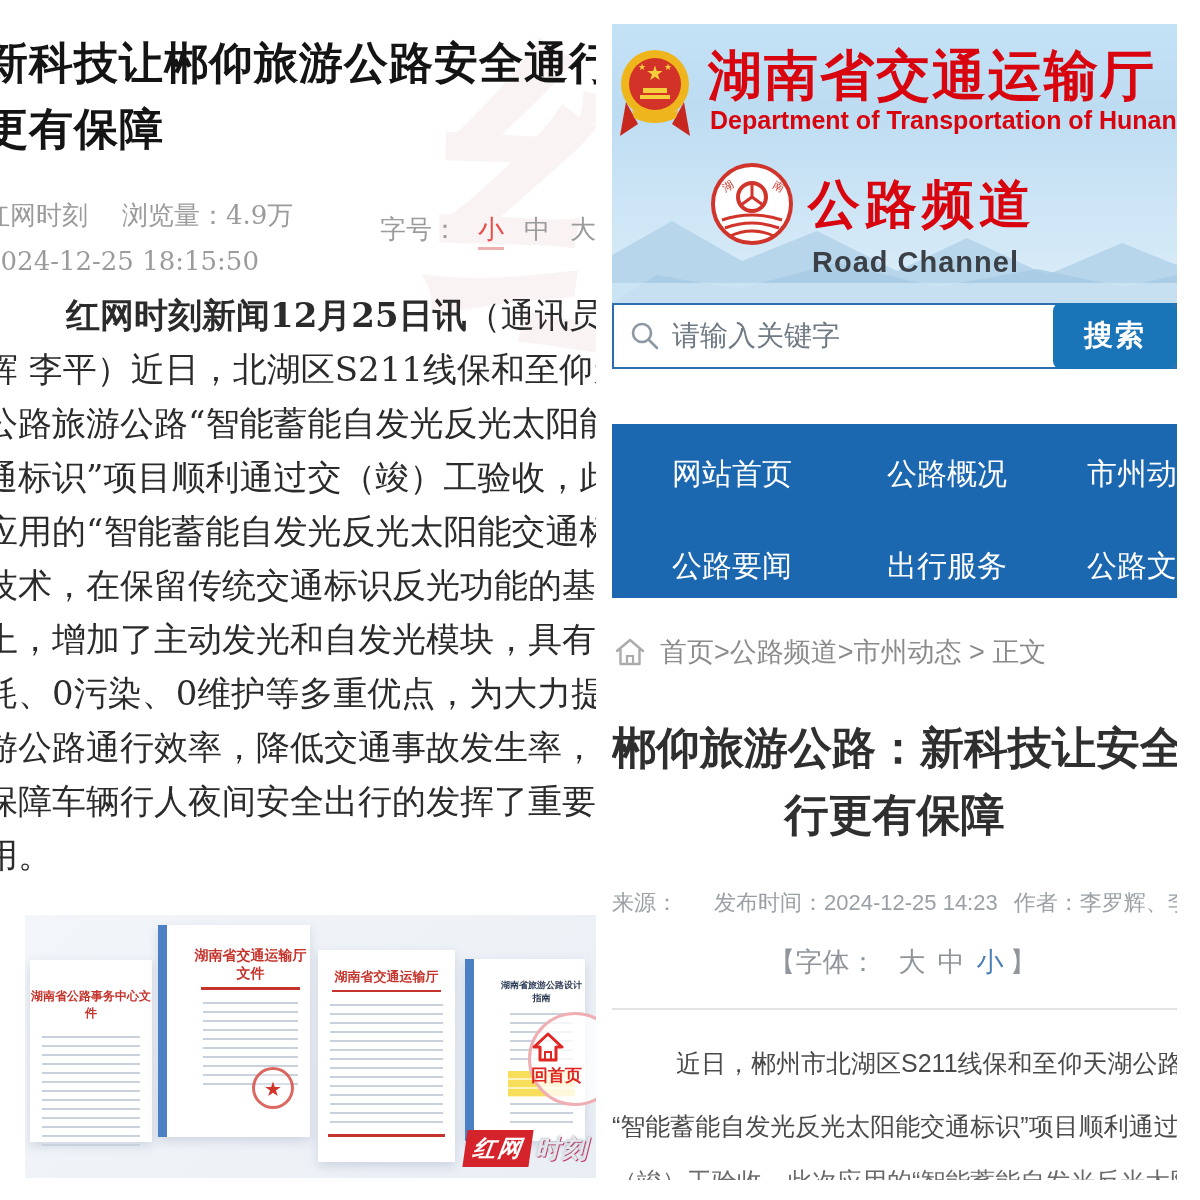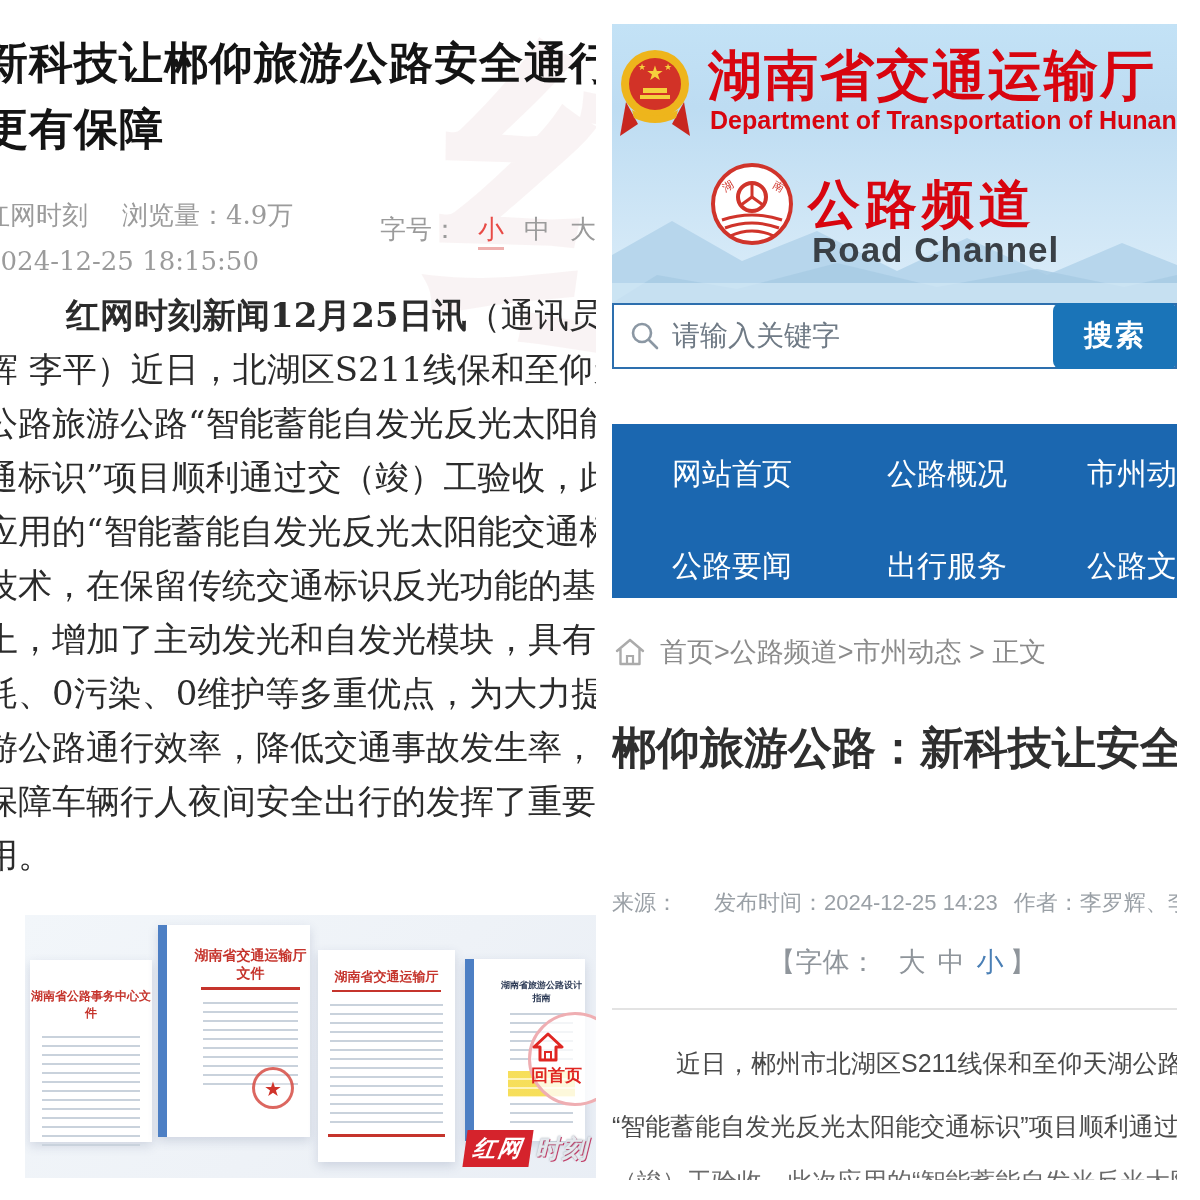--- a/index.html
+++ b/index.html
@@ -61,21 +61,21 @@
   .rp-inner { position:absolute; left:12px; top:0; width:565px; height:1180px; overflow:hidden; }
   .rp-header { position:absolute; left:0; top:24px; width:565px; height:279px; overflow:hidden;
     background:linear-gradient(180deg,#c3e2f6 0%, #bddcf2 30%, #cfe6f6 70%, #dcedf9 100%); }
   .rp-header svg.mtn { position:absolute; left:0; bottom:0; }
   .emblem { position:absolute; left:6px; top:8px; }
   .hd-cn { position:absolute; left:96px; top:16px; font-size:54px; font-weight:900; color:#d8050f;
     letter-spacing:2px; white-space:nowrap; }
   .hd-en { position:absolute; left:98px; top:82px; font-size:25px; font-weight:bold; color:#d8050f; white-space:nowrap; }
   .seal-logo { position:absolute; left:98px; top:138px; }
   .ch-cn { position:absolute; left:196px; top:146px; font-size:52px; font-weight:900; color:#d8050f; letter-spacing:5px; white-space:nowrap; }
-  .ch-en { position:absolute; left:200px; top:206px; font-size:35px; font-weight:bold; color:#3a4046; letter-spacing:1px; white-space:nowrap; }
+  .ch-en { position:absolute; left:200px; top:222px; font-size:29px; font-weight:bold; color:#3a4046; letter-spacing:1px; white-space:nowrap; }
   .rp-search { position:absolute; left:0; top:303px; width:565px; height:66px; }
   .rp-search .inp { position:absolute; left:0; top:0; width:565px; height:66px; background:#fff;
     border:2px solid #2d6fae; display:flex; align-items:center; padding-left:16px; }
   .rp-search input { border:none; outline:none; font-size:28px; color:#444; width:380px; margin-left:12px;
     font-family:"Liberation Sans", sans-serif; background:transparent; }
   .rp-search input::placeholder { color:#6f7a85; }
   .rp-search .btn { position:absolute; right:0; top:0; width:124px; height:66px; background:#1a74b8;
     border:none; border-radius:8px; color:#fff; font-size:29px; font-weight:bold; letter-spacing:2px; cursor:pointer;
     font-family:"Liberation Sans", sans-serif; }
   .rp-nav { position:absolute; left:0; top:424px; width:565px; height:174px; background:#1b67b0;
@@ -242,20 +242,21 @@
       <div class="rp-bc">
         <svg width="32" height="30" viewBox="0 0 32 30">
           <path d="M16 3 L29 14 M16 3 L3 14 M6.5 12 L6.5 27 L25.5 27 L25.5 12" fill="none" stroke="#ababab" stroke-width="2.4" stroke-linecap="round" stroke-linejoin="round"></path>
           <path d="M13 27 L13 19 L19 19 L19 27" fill="none" stroke="#ababab" stroke-width="2.2"></path>
         </svg>
         <span>首页&gt;公路频道&gt;市州动态 &gt; 正文</span>
       </div>
 
       <div class="rp-title">
         <div>郴仰旅游公路：新科技让安全通</div>
+        <div>行更有保障</div>
       </div>
 
       <div class="rp-meta">
         <span>来源：</span><span class="gap"></span><span>发布时间：</span><span>2024-12-25 14:23</span>
         <span style="margin-left:10px">作者：</span><span>李罗辉、李平</span>
       </div>
 
       <div class="rp-fontrow">
         <span style="margin:16px">【字体：</span><span class="f-lg">大</span><span class="f-md">中</span><span class="f-small">小</span><span style="margin:0">】</span>
       </div>

